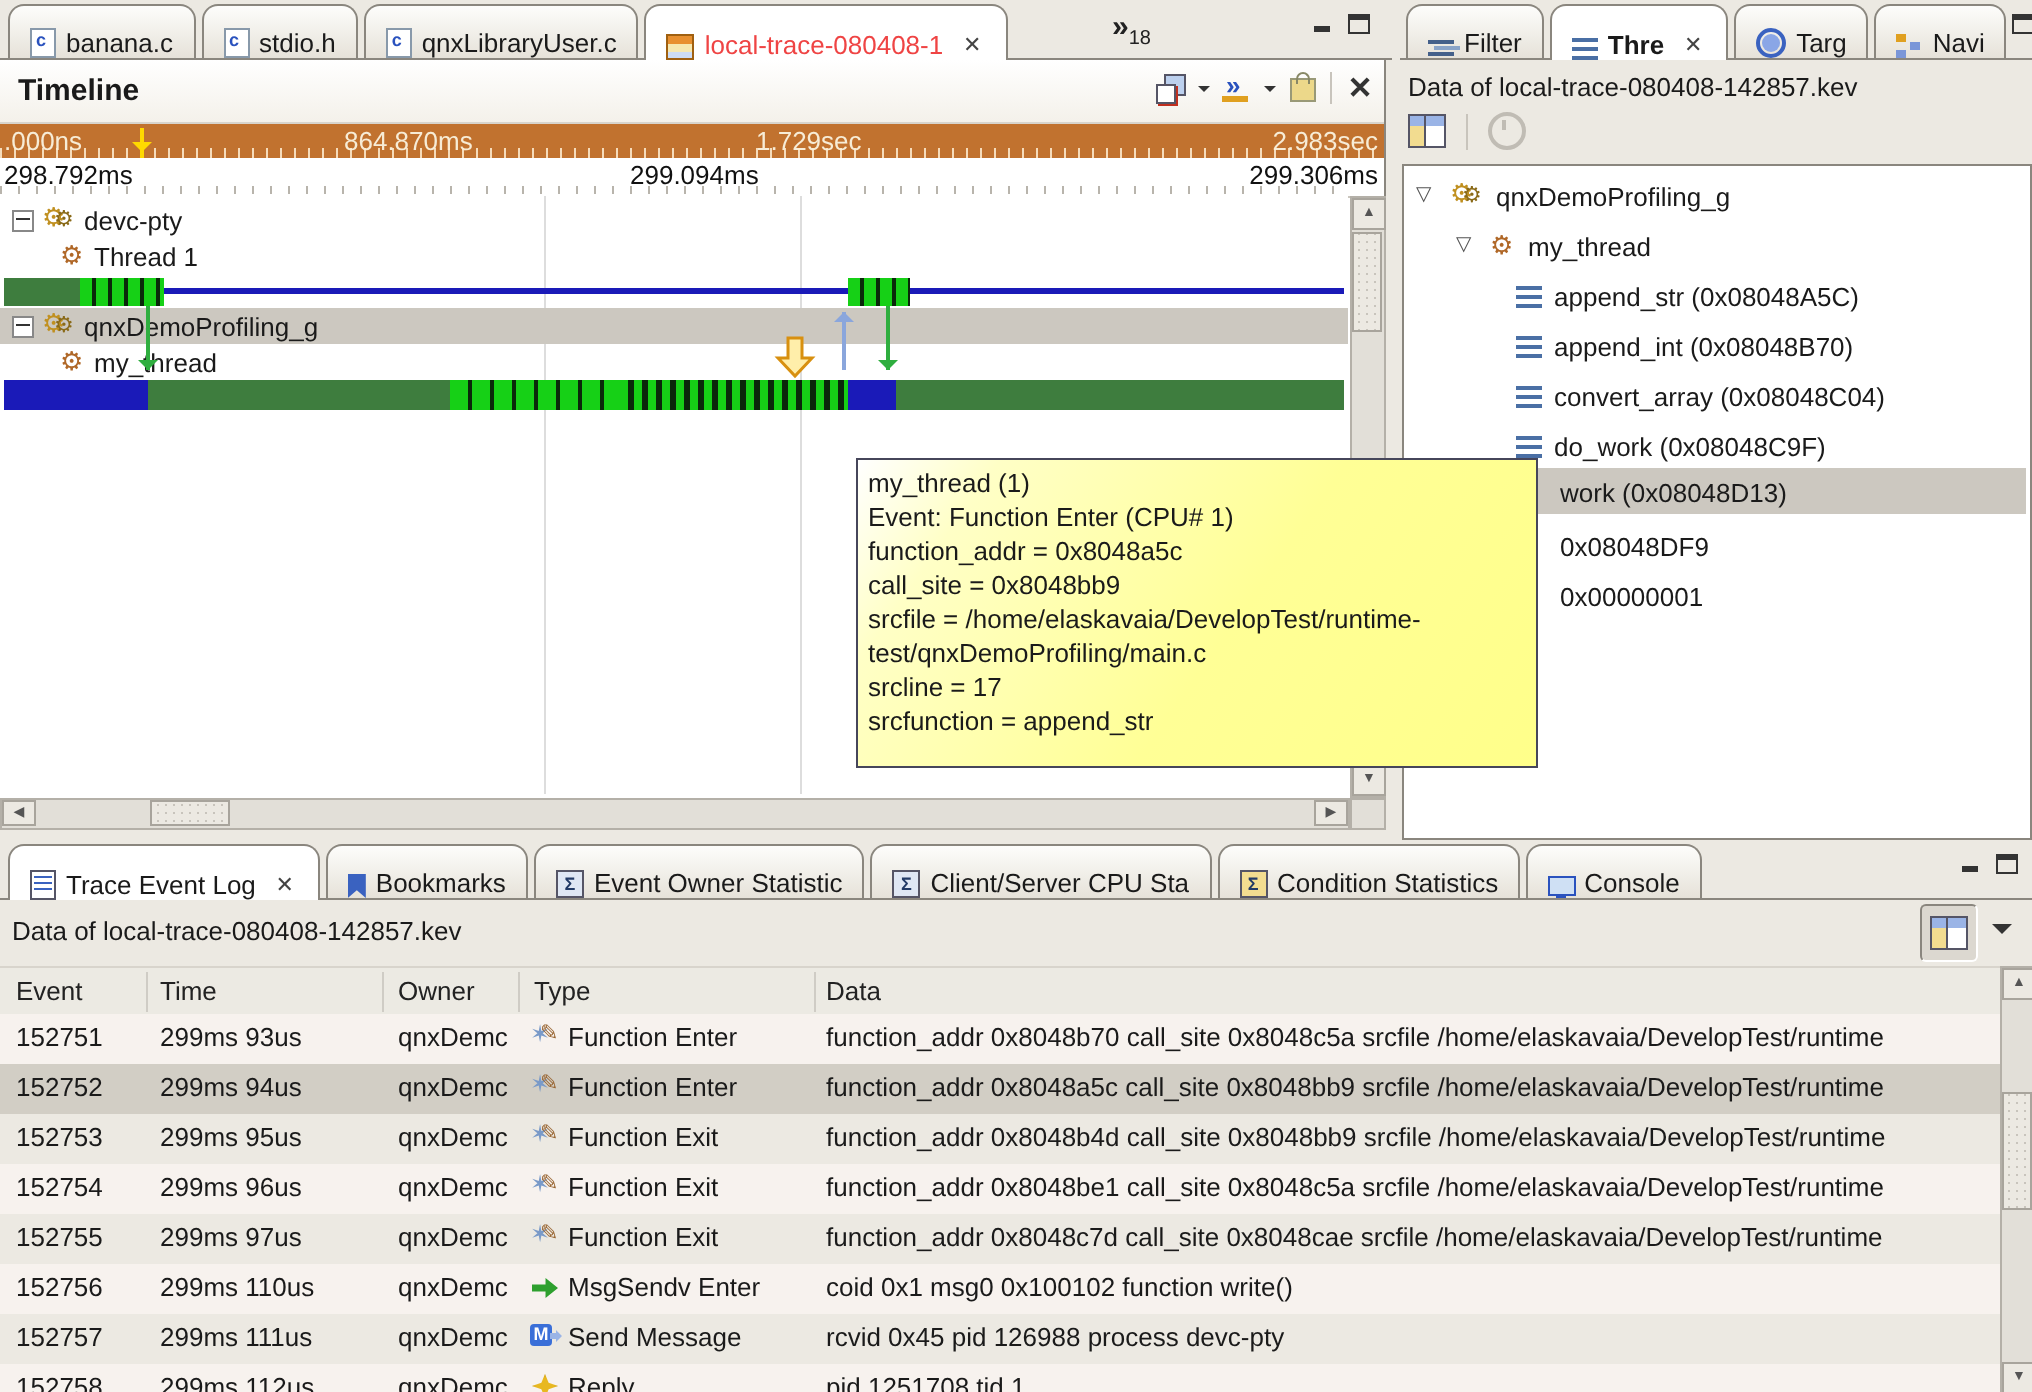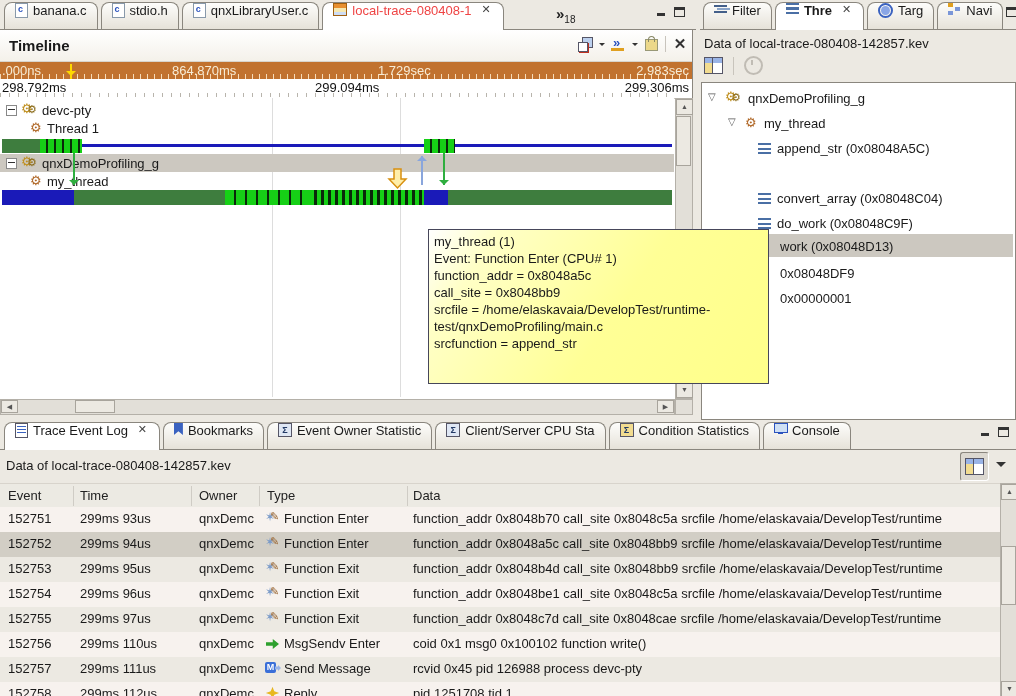--- a/index.html
+++ b/index.html
@@ -2,21 +2,21 @@
 <html><head>
 <meta charset="utf-8">
 <style>
   html,body{margin:0;padding:0}
   body{width:1016px;height:696px;overflow:hidden;background:#ece9e2;
        font-family:"Liberation Sans",sans-serif;font-size:13px;color:#1a1a1a;position:relative}
   .abs{position:absolute}
   
   .tabbar{position:absolute;height:30px}
   .tabline{position:absolute;height:1px;background:#8a867e}
-  .tab{position:relative;height:26px;margin-top:2px;display:flex;align-items:flex-start;gap:5px;
+  .tab{position:relative;height:26px;margin-top:2px;display:flex;align-items:flex-end;gap:5px;
        padding:0 10px;border:1px solid #8a867e;border-bottom:none;border-radius:8px 8px 0 0;
        background:linear-gradient(#fdfdfb,#e6e2d9);white-space:nowrap;z-index:2}
   .tab.active{background:#ffffff;height:27px;z-index:3}
   .tab .close-x{width:13px;height:13px;margin-left:3px;color:#444;font-size:11px;line-height:13px;text-align:center}
   .tab .close-x::before{content:"✕"}
   .tabs-row{position:absolute;display:flex;gap:3px}
   .graytext{color:#ef4444}
   
   .winbtns{position:absolute;display:flex;gap:7px}
   .win-min,.win-max{width:11px;height:10px;position:relative}
@@ -329,20 +329,24 @@
     </div>
     <div class="tree-row" style="left:26px;top:31px">
       <span class="twistie"></span>
       <span class="ico-gear"></span>
       <span>my_thread</span>
     </div>
     <div class="tree-row" style="left:56px;top:56px">
       <span class="ico-lines"></span>
       <span>append_str (0x08048A5C)</span>
     </div>
+    <div class="tree-row" style="left:56px;top:81px">
+      <span class="ico-lines"></span>
+      <span>append_int (0x08048B70)</span>
+    </div>
     <div class="tree-row" style="left:56px;top:106px">
       <span class="ico-lines"></span>
       <span>convert_array (0x08048C04)</span>
     </div>
     <div class="tree-row" style="left:56px;top:131px">
       <span class="ico-lines"></span>
       <span>do_work (0x08048C9F)</span>
     </div>
     <div class="tree-row" style="left:78px;top:154px">
       <span>work (0x08048D13)</span>
@@ -470,16 +474,17 @@
     <span class="sb-thumb" style="left:0;top:62px;width:13px;height:57px"></span>
     <span class="sb-btn sb-down" style="left:0;bottom:0"></span>
   </div>
 
   <div class="abs" id="tooltip">
     <div>my_thread (1)</div>
     <div>Event: Function Enter (CPU# 1)</div>
     <div>function_addr = 0x8048a5c</div>
     <div>call_site = 0x8048bb9</div>
     <div>srcfile = /home/elaskavaia/DevelopTest/runtime-test/qnxDemoProfiling/main.c</div>
+    <div>srcline = 17</div>
     <div>srcfunction = append_str</div>
   </div>
 
 </div>
 
 </body></html>

